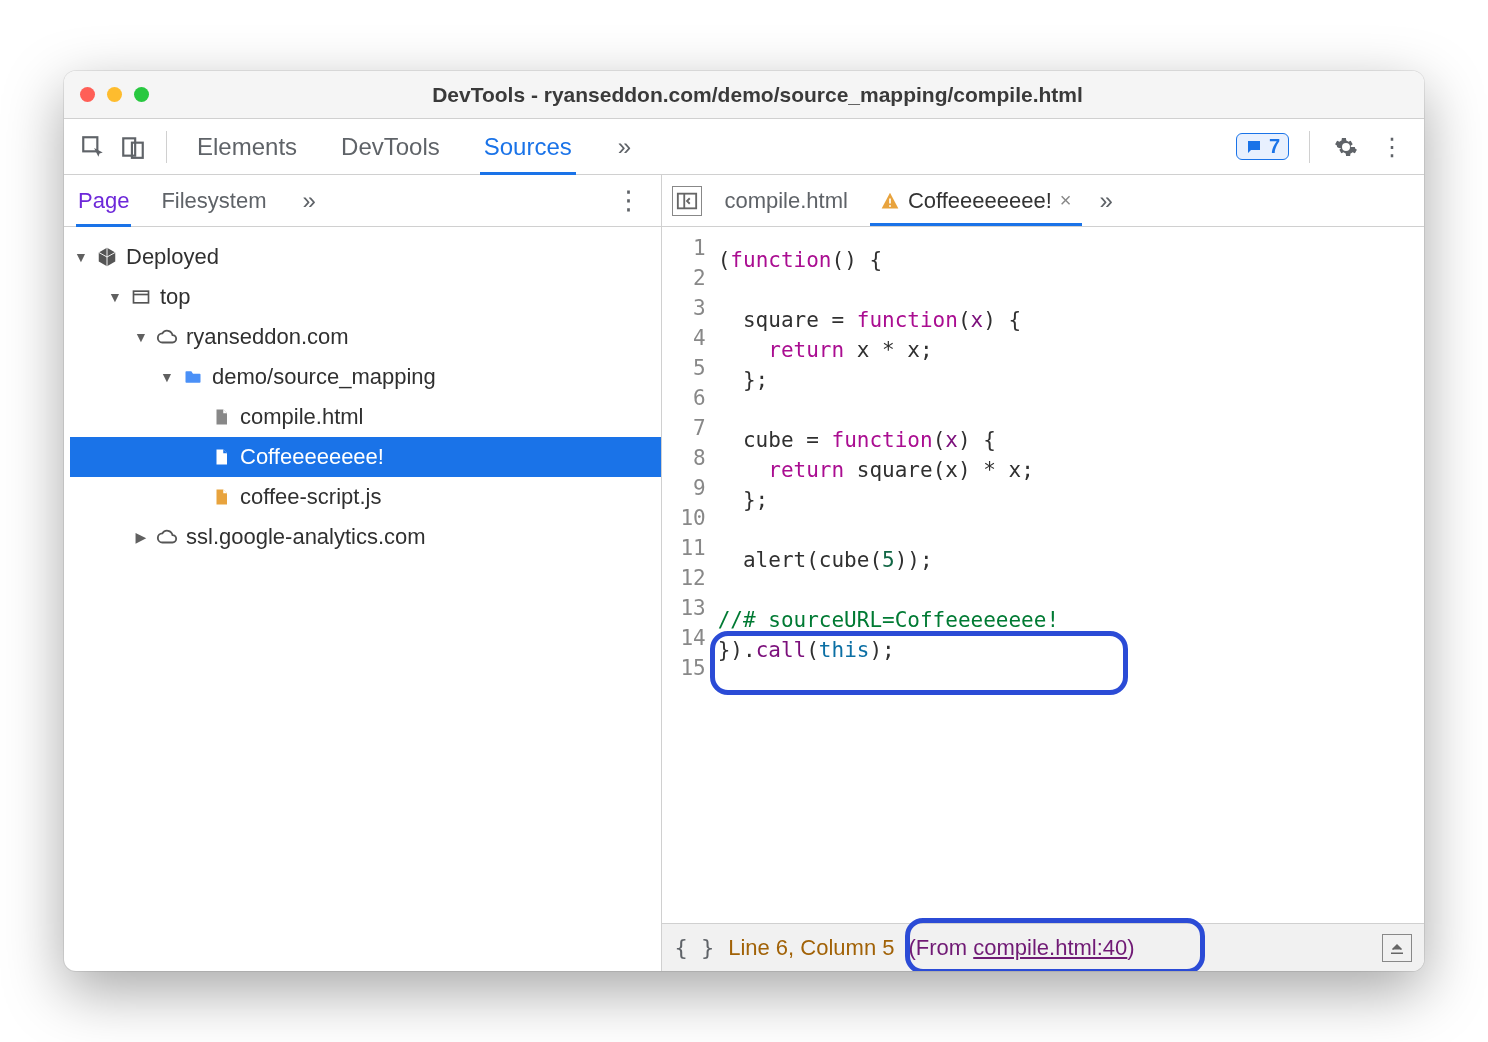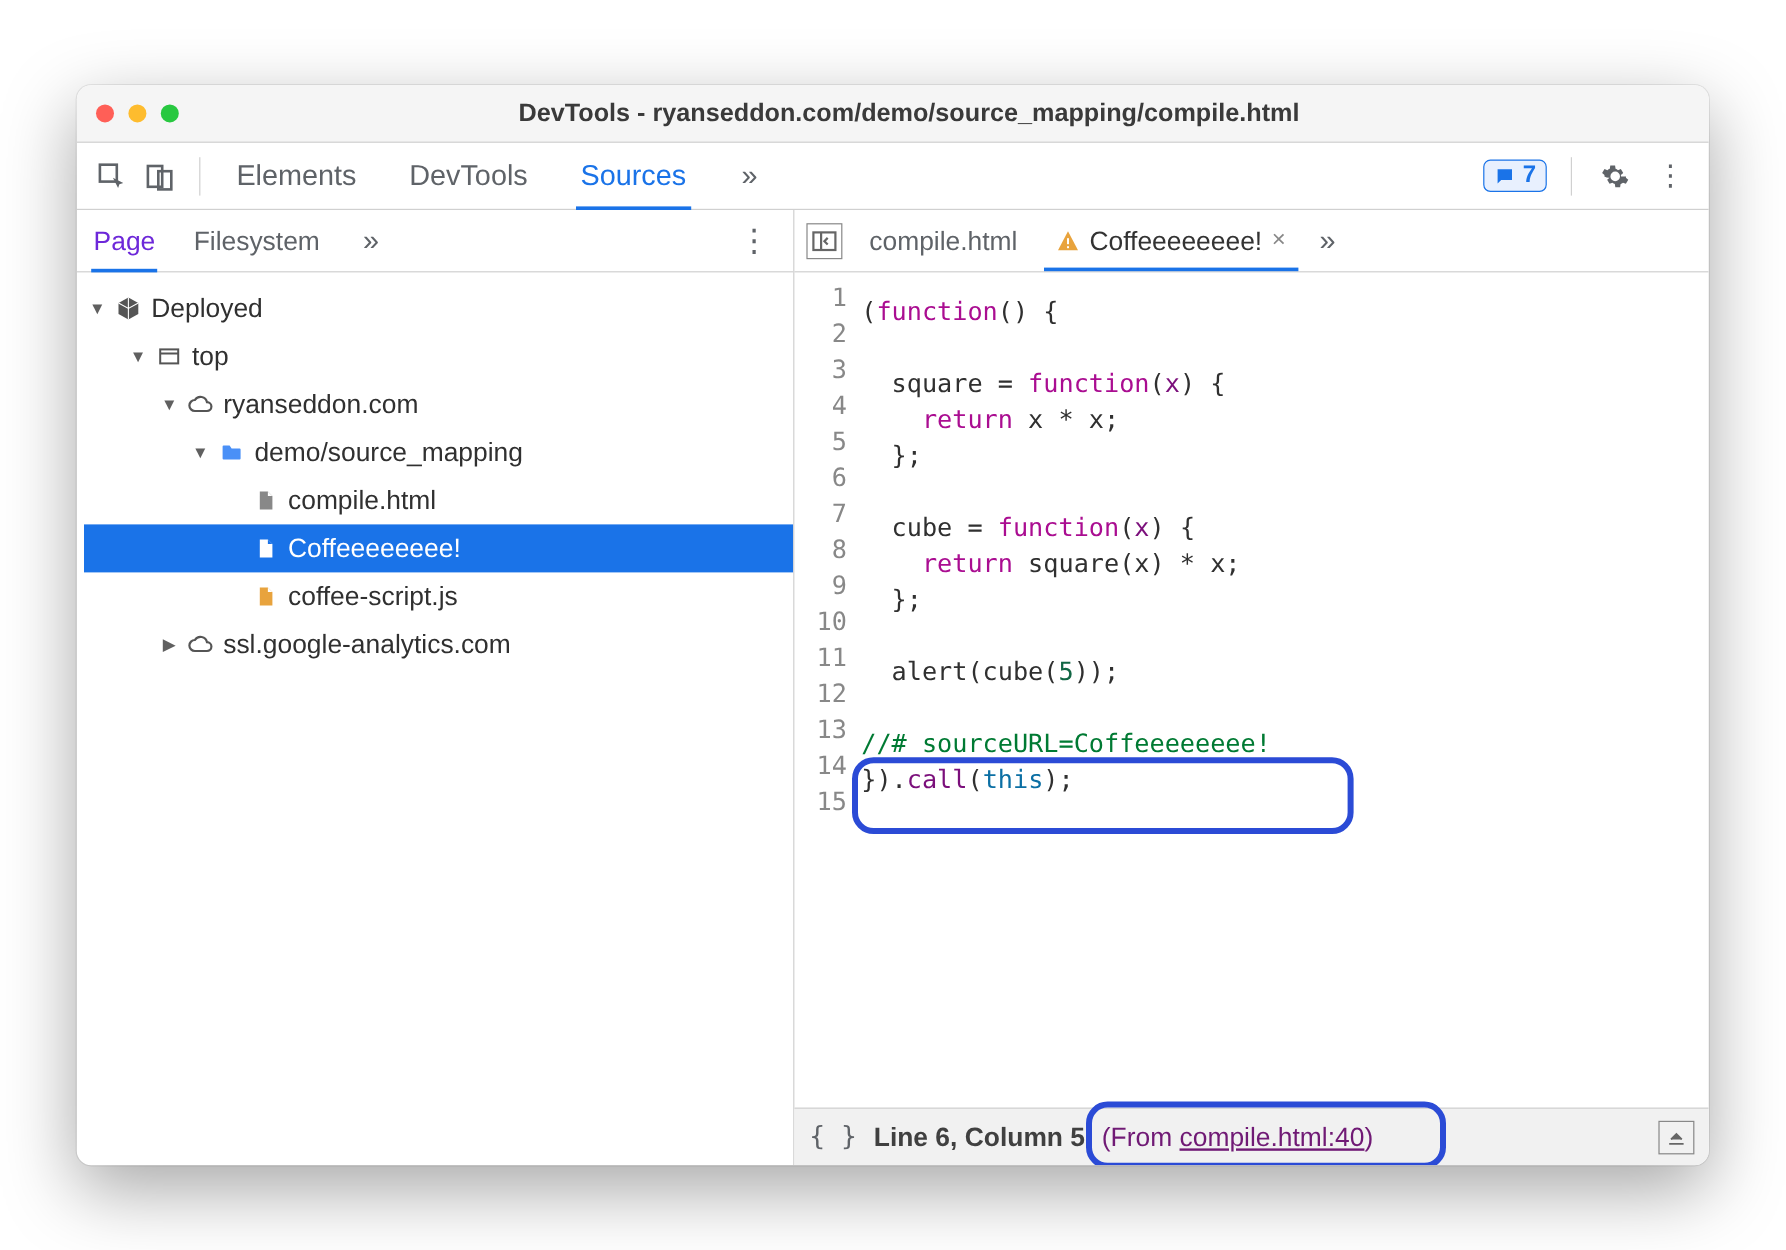--- a/index.html
+++ b/index.html
@@ -46,21 +46,21 @@
 .code .ln { height: 30px; white-space: pre; }
 .tok-kw { color: #aa0d91; }
 .tok-var { color: #002bbb; }
 .tok-fn { color: #7b0f7b; }
 .tok-num { color: #116644; }
 .tok-this { color: #0b6fa4; }
 .tok-comment { color: #007a33; }
 .highlight-box { position: absolute; border: 5px solid #2b4bd6; border-radius: 18px; pointer-events: none; }
 .statusbar { height: 48px; border-top: 1px solid #d0d0d0; background: #f1f1f1; display: flex; align-items: center; padding: 0 12px; gap: 14px; position: relative; }
 .braces { font-family: monospace; font-size: 22px; color: #5f6368; }
-.status-text { color: #404040; font-weight: bold; }
+.status-text { color: #a16207; }
 .from-src { color: #701a75; }
 .from-src .linkish { text-decoration: underline; }
 .statusbar .spacer { flex: 1; }
 .eject { width: 30px; height: 28px; border: 1px solid #888; display: flex; align-items: center; justify-content: center; color: #5f6368; }
 svg { display: block; }
 </style>
 </head>
 <body>
 
 <div class="window">

